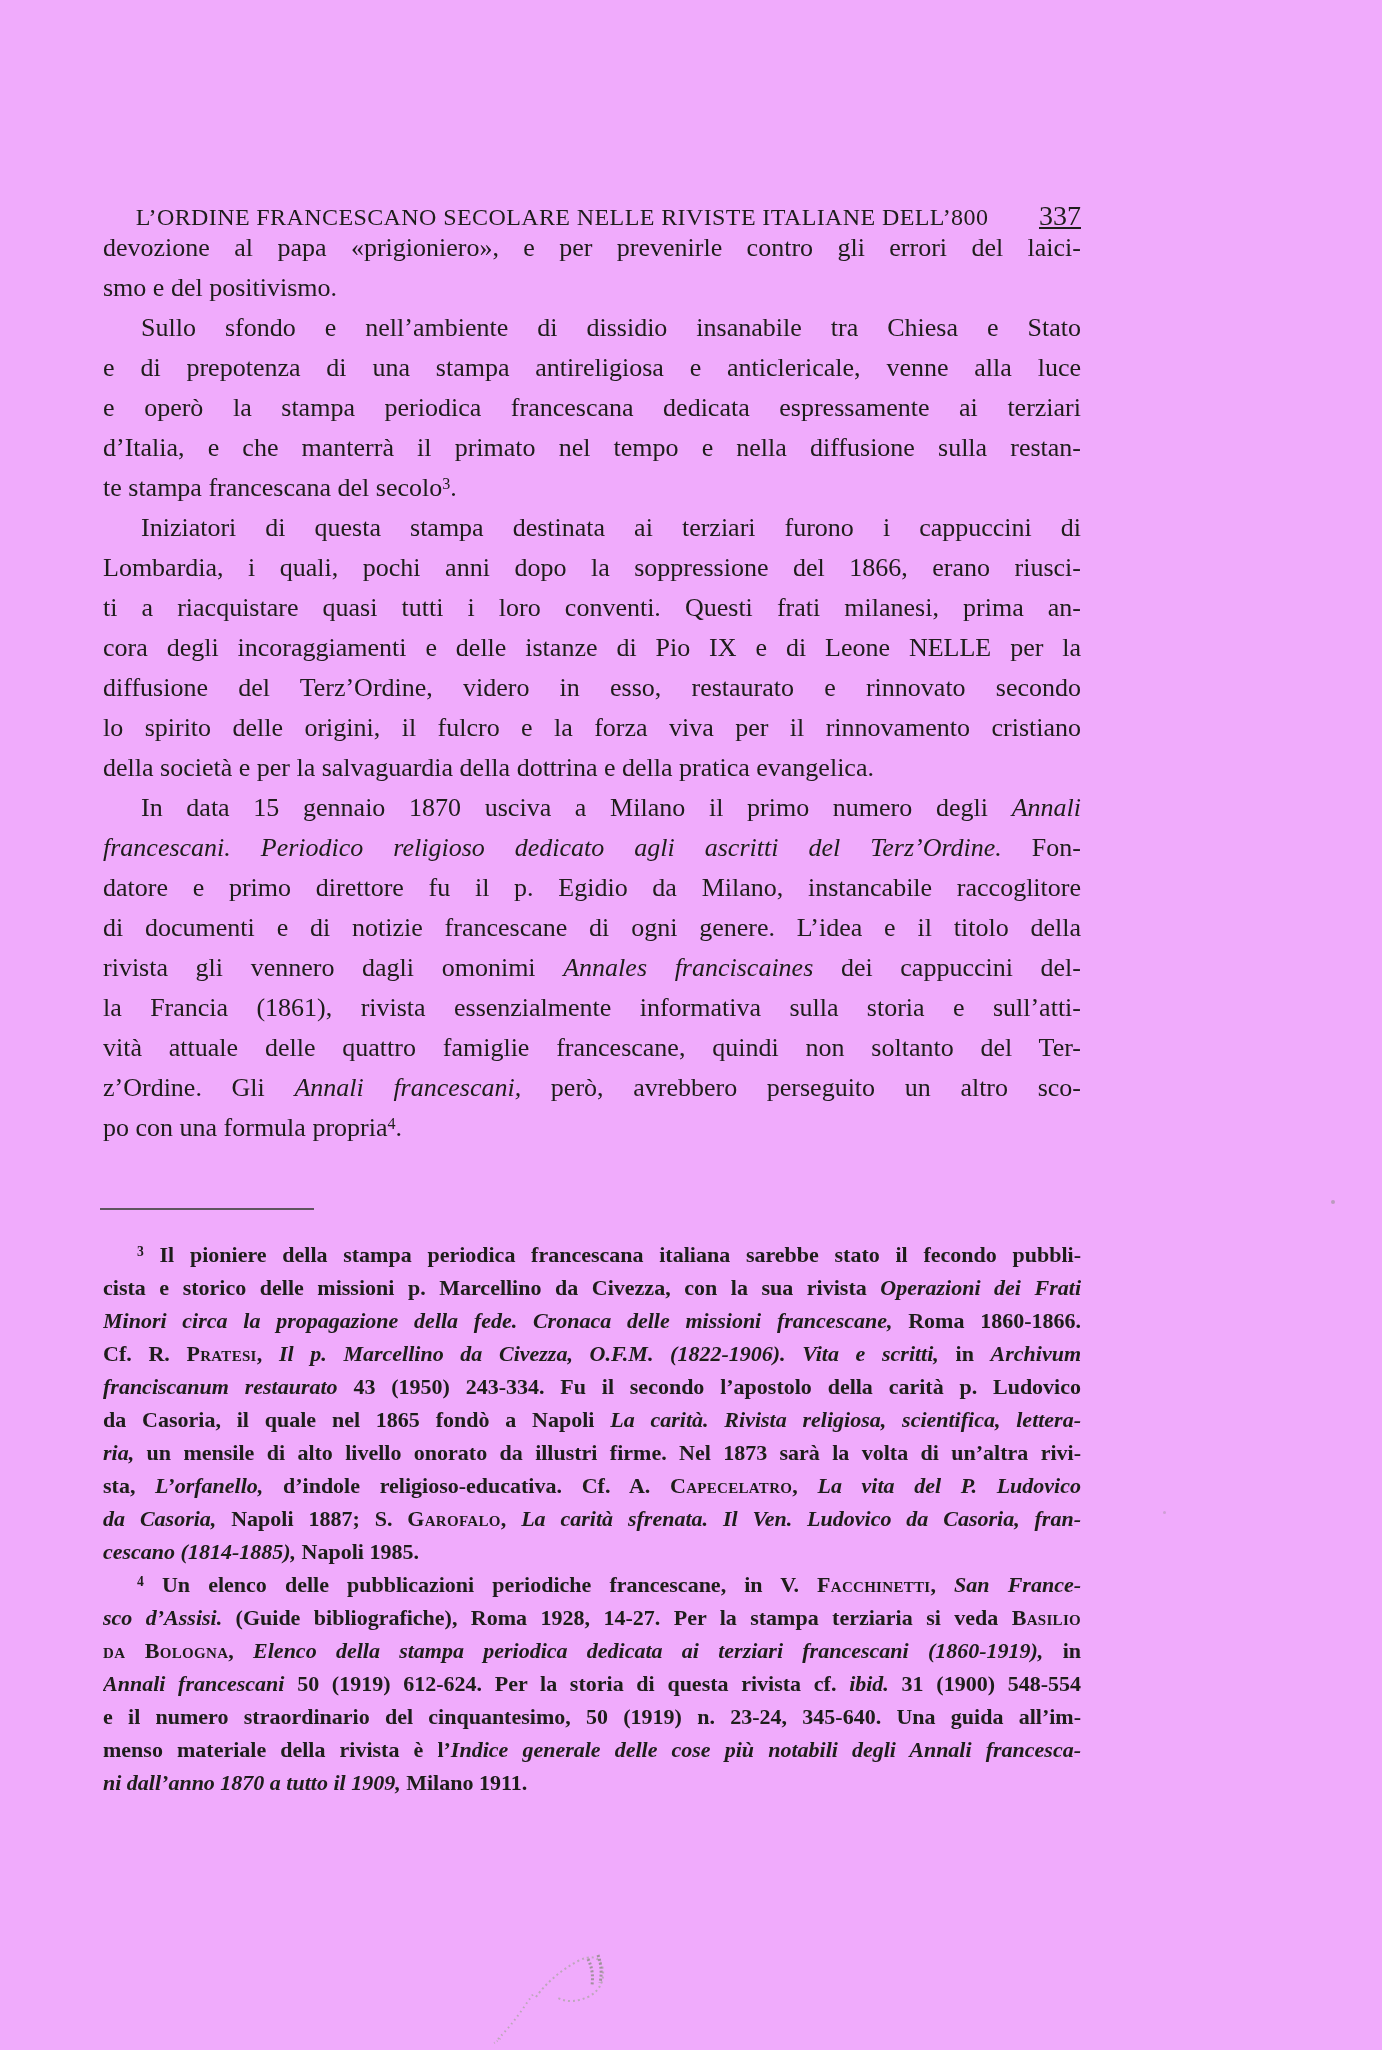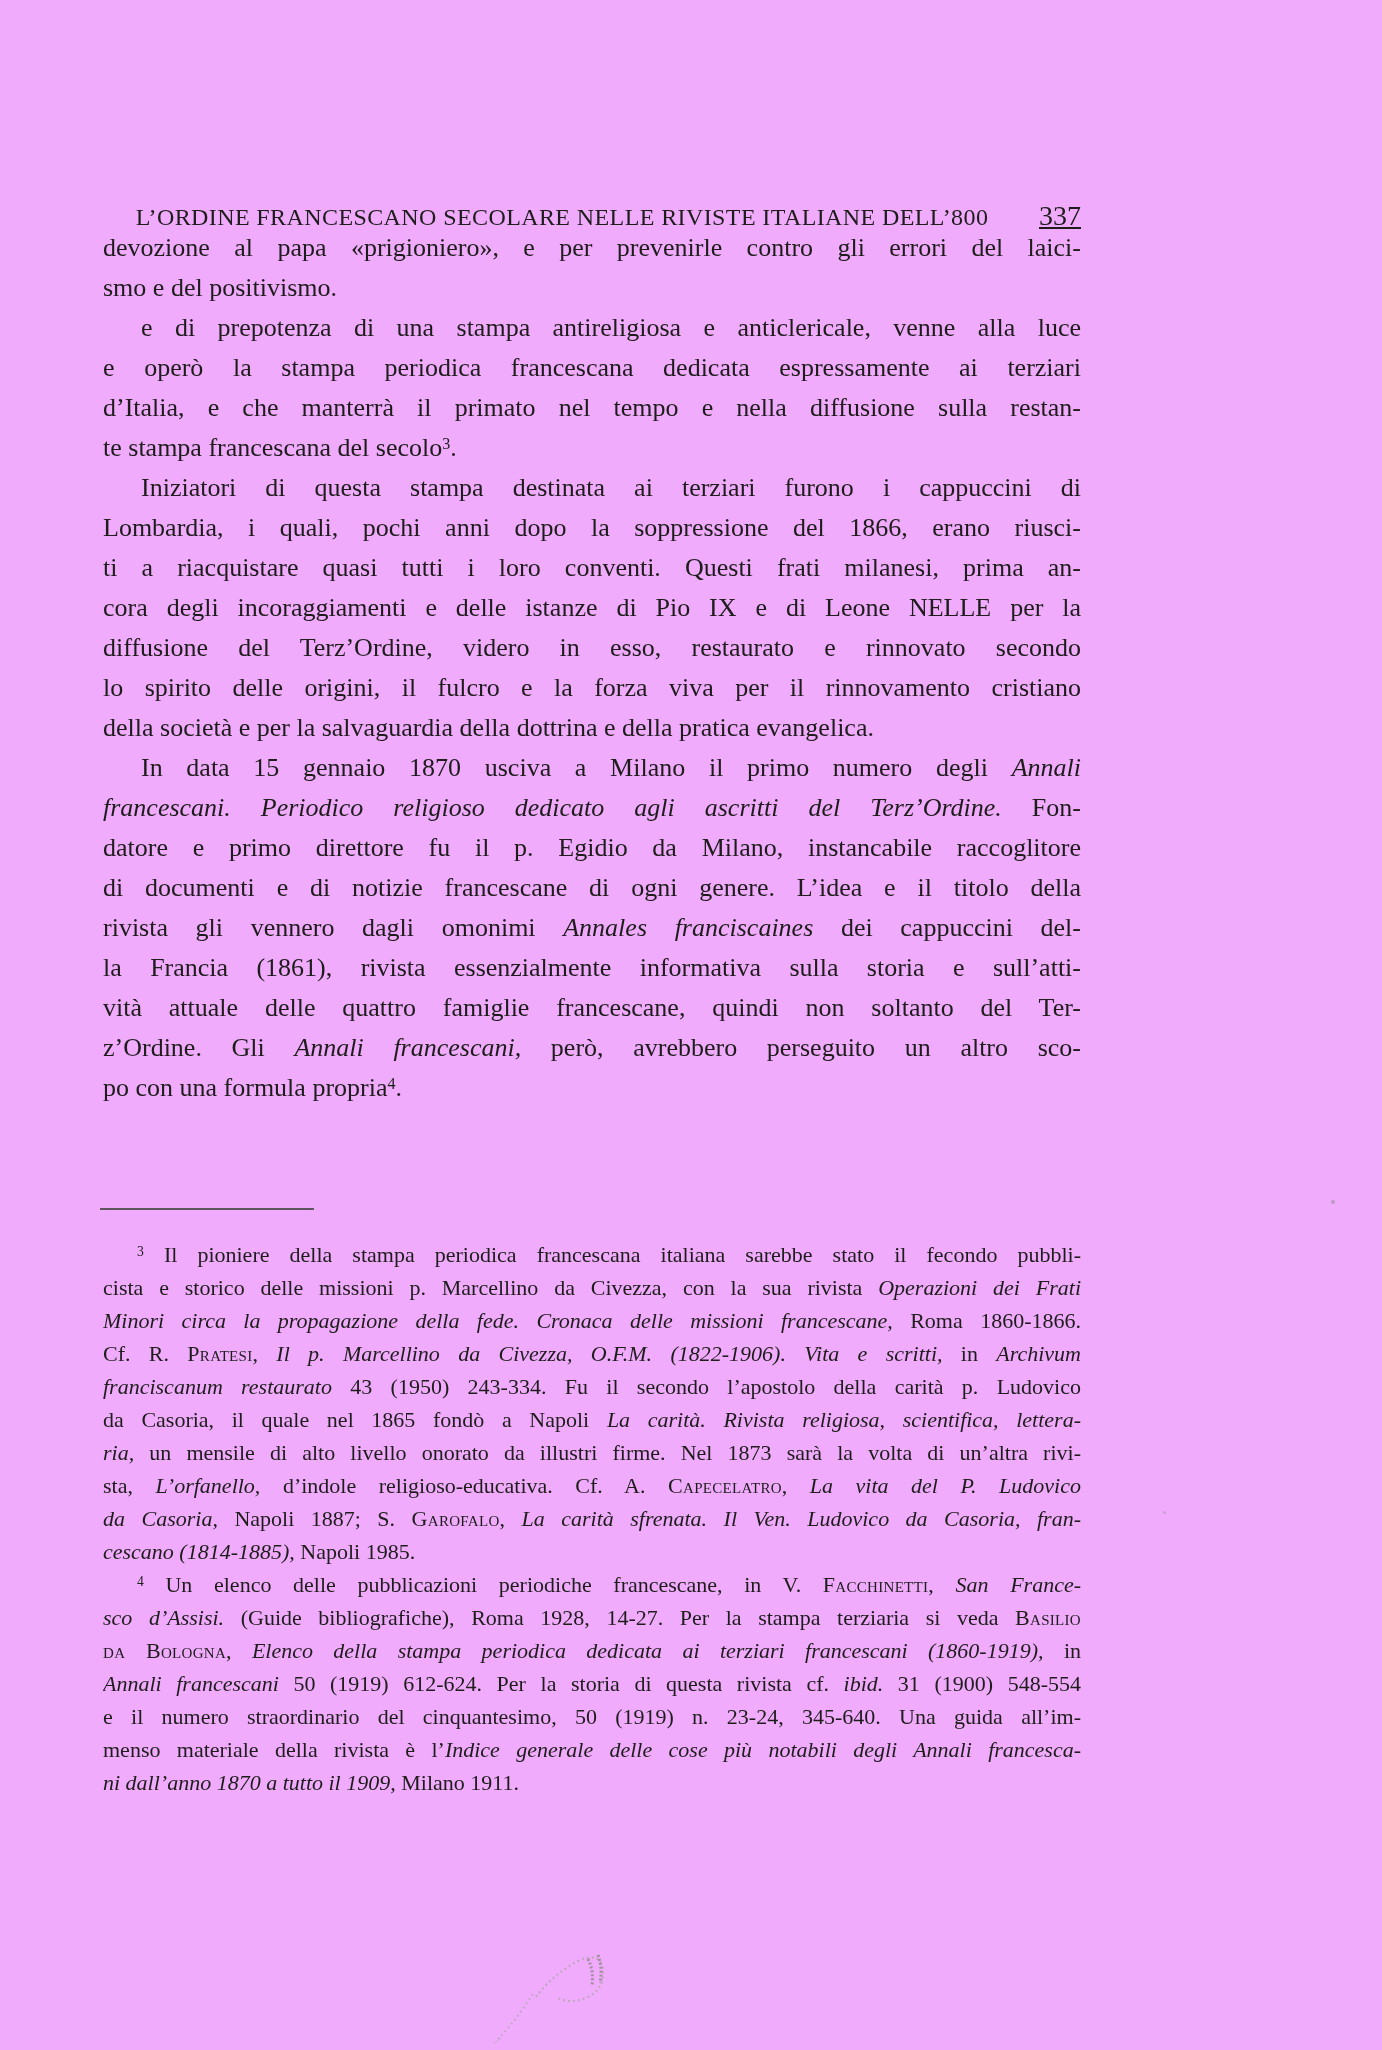--- a/index.html
+++ b/index.html
@@ -30,21 +30,21 @@
     position:absolute;left:103px;top:228px;width:978px;
   }
   .bodytext .line{
     font-size:26px;line-height:40px;height:40px;overflow:hidden;
     white-space:normal;
   }
   .fnblock{
     position:absolute;left:103px;top:1238px;width:978px;
   }
   .fnblock .line{
-    font-size:22px;line-height:33px;height:33px;overflow:hidden;
+    font-size:22px;line-height:33px;height:33px;overflow:hidden;font-weight:bold;
   }
   .line.just{text-align:justify;text-align-last:justify;}
   .para.ind .line:first-child{text-indent:38px;}
   .fnblock .para .line:first-child{text-indent:34px;}
   .i{font-style:italic;}
   .sc{font-variant:small-caps;letter-spacing:.3px;}
   .sup{font-size:.62em;line-height:0;position:relative;top:-.45em;}
   
   .fnrule{
     position:absolute;left:100px;top:1208px;width:214px;height:2px;
@@ -63,20 +63,21 @@
     <div class="title">L’ORDINE FRANCESCANO SECOLARE NELLE RIVISTE ITALIANE DELL’800</div>
     <div class="pagenum">337</div>
   </div>
 
   <div class="bodytext" id="bodytext">
       <div class="para">
         <div class="line just"><span>devozione al papa «prigioniero», e per prevenirle contro gli errori del laici-</span></div>
         <div class="line"><span>smo e del positivismo.</span></div>
       </div>
       <div class="para ind">
+        <div class="line just"><span>Sullo sfondo e nell’ambiente di dissidio insanabile tra Chiesa e Stato</span></div>
         <div class="line just"><span>e di prepotenza di una stampa antireligiosa e anticlericale, venne alla luce</span></div>
         <div class="line just"><span>e operò la stampa periodica francescana dedicata espressamente ai terziari</span></div>
         <div class="line just"><span>d’Italia, e che manterrà il primato nel tempo e nella diffusione sulla restan-</span></div>
         <div class="line"><span>te stampa francescana del secolo</span><span class="sup">3</span><span>.</span></div>
       </div>
       <div class="para ind">
         <div class="line just"><span>Iniziatori di questa stampa destinata ai terziari furono i cappuccini di</span></div>
         <div class="line just"><span>Lombardia, i quali, pochi anni dopo la soppressione del 1866, erano riusci-</span></div>
         <div class="line just"><span>ti a riacquistare quasi tutti i loro conventi. Questi frati milanesi, prima an-</span></div>
         <div class="line just"><span>cora degli incoraggiamenti e delle istanze di Pio IX e di Leone NELLE per la</span></div>

